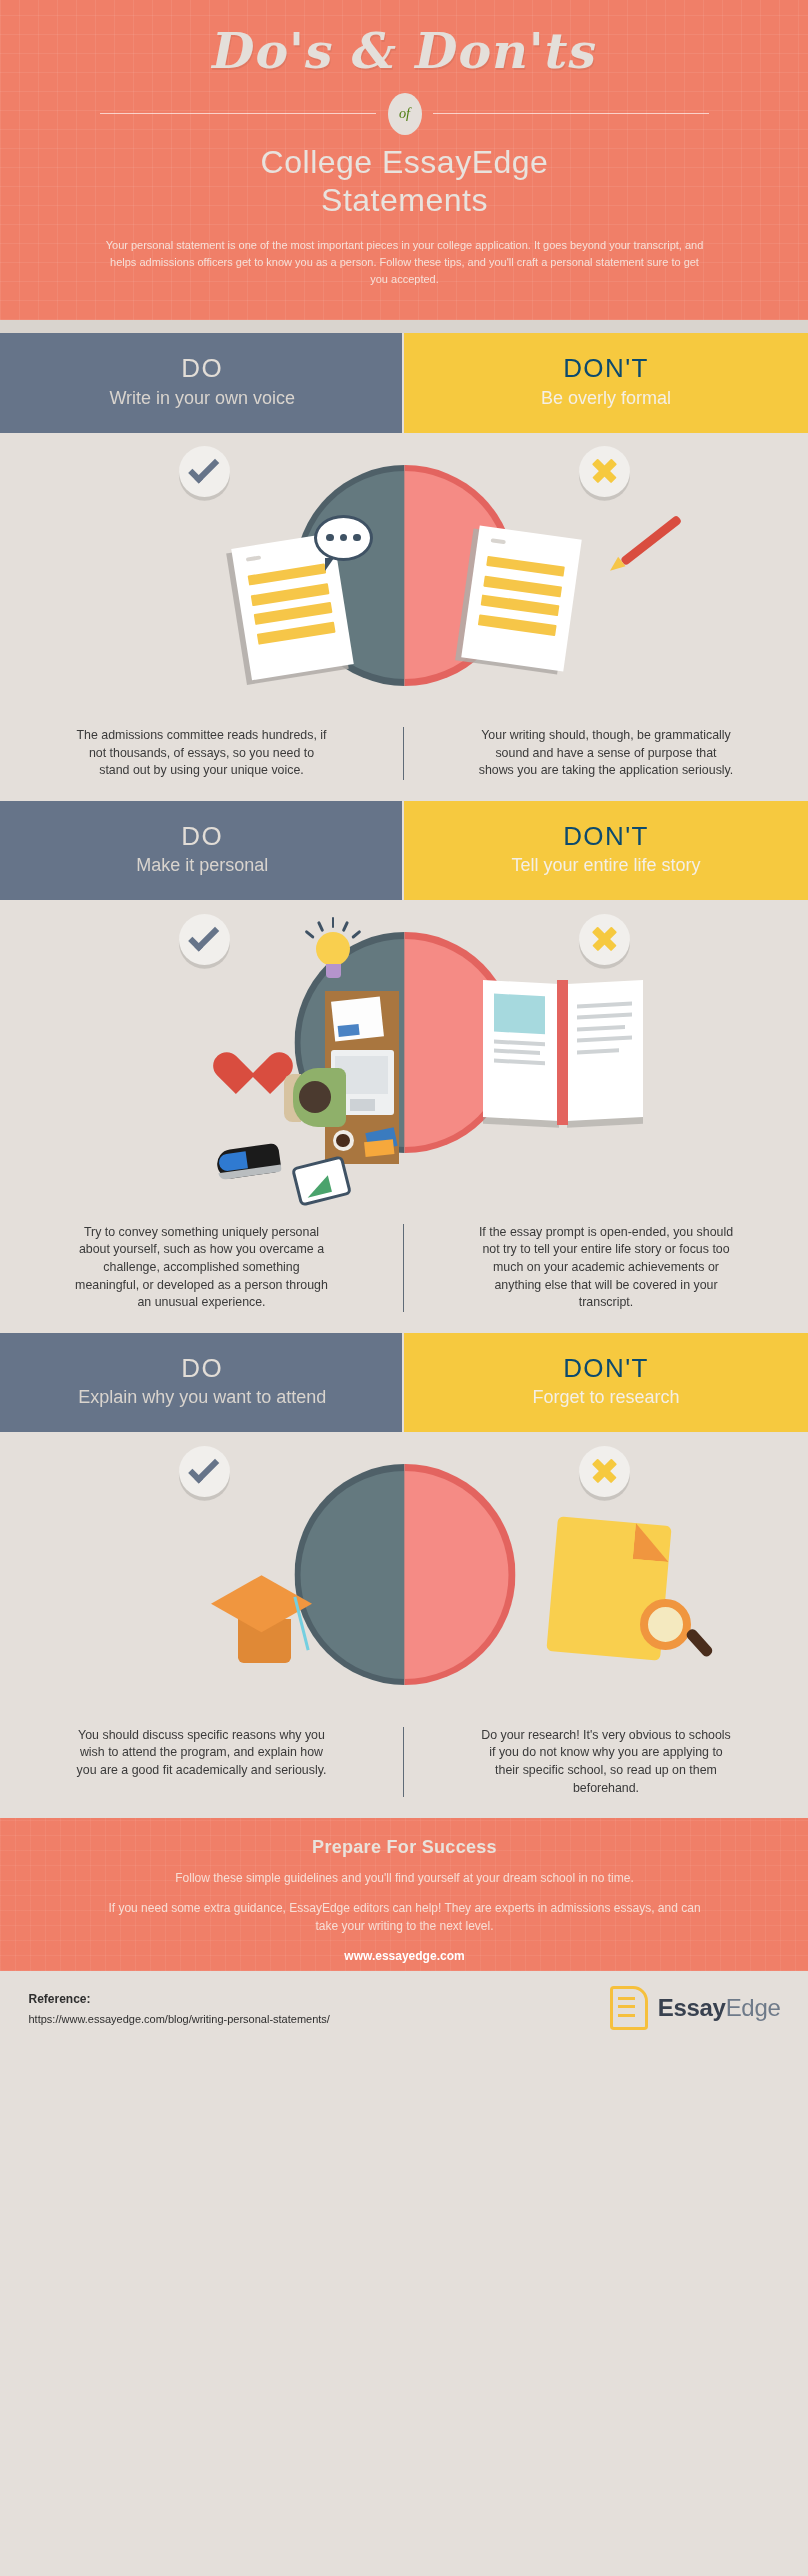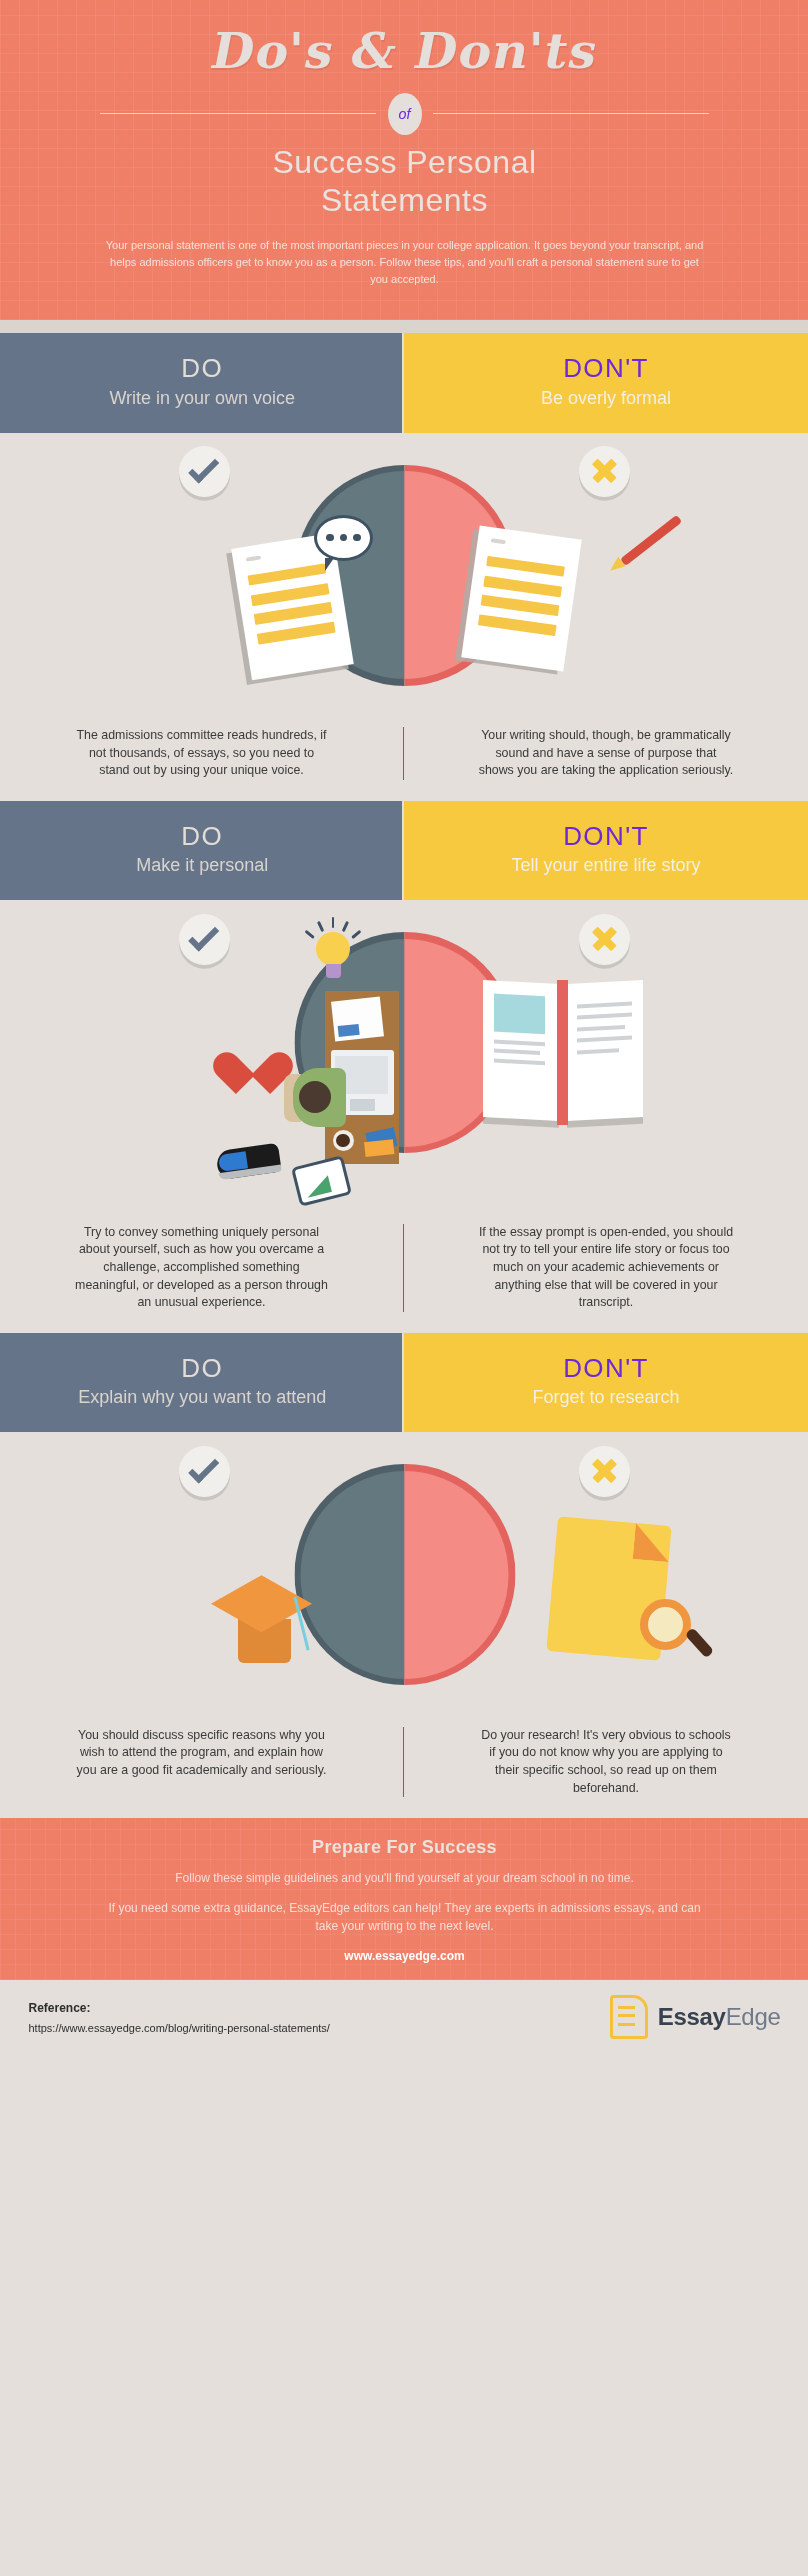--- a/index.html
+++ b/index.html
@@ -51,24 +51,24 @@
   }
   .of-badge::before {
     content: "";
     position: absolute;
     inset: -2.9px;
     border-radius: 50%;
     background: repeating-conic-gradient(#e4dfda 0deg 9deg, transparent 9deg 18deg);
     z-index: -1;
   }
   .of-badge span {
-    font-family: Liberation Sans, sans-serif;
+    font-family: Liberation Serif, serif;
     font-style: italic;
     font-size: 14.3px;
-    color: #6d28d9;
+    color: #4d7c0f;
   }
   .title-sub {
     font-size: 32px;
     font-weight: 300;
     color: #e8e3de;
     line-height: 1.18;
     letter-spacing: 0.5px;
   }
   .header-intro {
     margin: 17px auto 0;
@@ -94,21 +94,21 @@
   .band .dont { background: #f6c93f; }
   .band .col.do   { border-right: 2.9px solid #e4dfda; padding-left: 31px; }
 
   .kicker {
     font-size: 26px;
     font-weight: 300;
     color: #e2ddd7;
     letter-spacing: 1.4px;
     line-height: 1.1;
   }
-  .band .dont .kicker { color: #6d28d9; }
+  .band .dont .kicker { color: #0c4a6e; }
   .sub {
     margin-top: 4.8px;
     font-size: 18px;
     font-weight: 300;
     color: #d9d4ce;
     line-height: 1.22;
   }
   .band .dont .sub { color: #f4efe6; }
 
   
@@ -287,21 +287,21 @@
   }
   .copy-row .cell.do { border-right: 1.9px solid #5f6b77; }
 
   
   .footer {
     background-color: #f07f68;
     background-image:
       repeating-linear-gradient(0deg, rgba(255,255,255,.06) 0 1px, transparent 1px 15px),
       repeating-linear-gradient(90deg, rgba(255,255,255,.06) 0 1px, transparent 1px 15px);
     text-align: center;
-    padding: 19px 0 17px;
+    padding: 19px 0 8px;
   }
   .footer h3 {
     font-size: 18px;
     font-weight: bold;
     color: #e9e3dc;
     letter-spacing: 0.3px;
   }
   .footer .f1 { margin-top: 12.4px; font-size: 12px; color: #f7ded5; }
   .footer .f2 { margin-top: 14.3px; font-size: 12px; color: #f7ded5; line-height: 1.5; width: 609px; margin-left: auto; margin-right: auto; }
   .footer .site { margin-top: 14.3px; font-size: 12px; font-weight: bold; color: #ffffff; }
@@ -330,21 +330,21 @@
 
   <div class="header">
     <div class="title-script">Do's &amp; Don'ts</div>
     <div class="of-row">
       <div class="of-rule"></div>
       <div class="of-badge">
         <span>of</span>
       </div>
       <div class="of-rule"></div>
     </div>
-    <div class="title-sub">Success Personal</div>
+    <div class="title-sub">College EssayEdge</div>
     <div class="title-sub">Statements</div>
     <div class="header-intro">Your personal statement is one of the most important pieces in your college application. It goes beyond your transcript, and helps admissions officers get to know you as a person. Follow these tips, and you'll craft a personal statement sure to get you accepted.</div>
   </div>
 
   <div class="gap"></div>
 
   <div class="band">
     <div class="col do">
       <div class="kicker">DO</div>
       <div class="sub">Write in your own voice</div>

